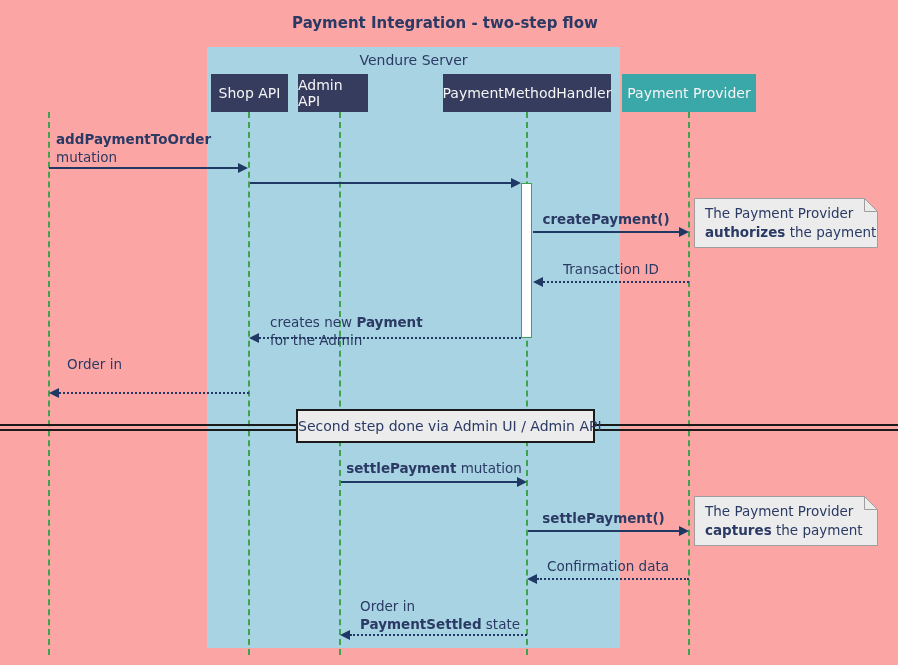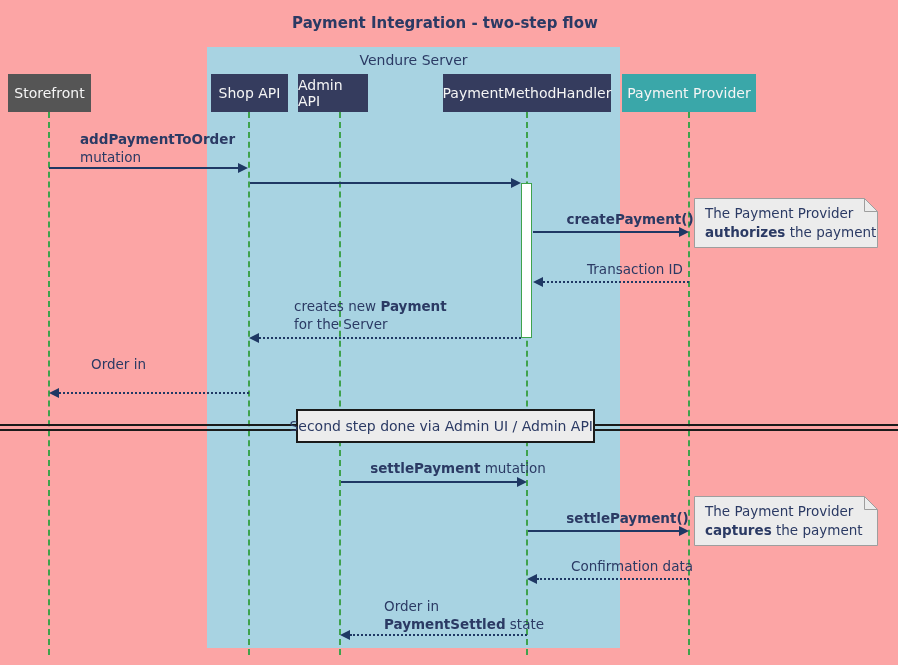--- a/index.html
+++ b/index.html
@@ -32,61 +32,58 @@
     position:absolute; left:521px; top:183px; width:9px; height:153px;
     background:#ffffff; border:1px solid var(--lifeline, #3FA24C);
   }
   .line { position:absolute; height:0; border-top:2px solid var(--arrow, #1F3864); }
   .line.dotted { border-top-style:dotted; }
   .head { position:absolute; width:0; height:0; border-top:5px solid transparent; border-bottom:5px solid transparent; }
   .head.hr { border-left:10px solid var(--arrow, #1F3864); }
   .head.hl { border-right:10px solid var(--arrow, #1F3864); }
   .msg-label {
     position:absolute; font-size:13.5px; line-height:18px;
-    color:var(--text, #2B3A64); white-space:nowrap;margin-left:24px;
+    color:var(--text, #2B3A64); white-space:nowrap;
   }
   .msg-label .b, .b { font-weight:bold; }
   .center { text-align:center; }
   .note { position:absolute; width:184px; height:50px; }
   .note svg { position:absolute; left:0; top:0; }
   .note .note-text {
     position:absolute; left:11px; top:6px; font-size:13.5px; line-height:19px;
     color:var(--text, #2B3A64); white-space:nowrap;
   }
   .divider-line {
     position:absolute; left:0; width:898px; height:2px;
     background:var(--divider-line, #1A1A1A);
   }
   .divider-box {
     position:absolute; left:296px; top:409px; width:295px; height:30px;
     background:#ECECEC; border:2px solid var(--divider-line, #1A1A1A);
-    display:flex; align-items:center; justify-content:flex-end;
+    display:flex; align-items:center; justify-content:flex-start;
     font-size:14px; color:var(--text, #33365E); white-space:nowrap;
   }
 </style>
 </head>
 <body>
 
 <div class="canvas">
 
   <div class="title">Payment Integration - two-step flow</div>
 
   <div class="container-box">
     <div class="container-label">Vendure Server</div>
   </div>
 
   <div class="lifeline" style="left:48px"></div>
   <div class="lifeline" style="left:248px"></div>
   <div class="lifeline" style="left:339px"></div>
   <div class="lifeline" style="left:526px"></div>
   <div class="lifeline" style="left:688px"></div>
 
-  <div class="participant" style="left:8px;width:83px;background:var(--storefront-fill,#555555)">
-    <span>Storefront</span>
-  </div>
   <div class="participant" style="left:211px;width:77px">
     <span>Shop API</span>
   </div>
   <div class="participant" style="left:298px;width:70px">
     <span>Admin API</span>
   </div>
   <div class="participant" style="left:622px;width:134px;background:var(--provider-fill,#3AA7A9)">
     <span>Payment Provider</span>
   </div>
   <div class="participant" style="left:443px;width:168px">
@@ -110,23 +107,23 @@
   </div>
   <div class="line" style="left:533px;top:231px;width:146px"></div>
   <div class="head hr" style="left:679px;top:227px"></div>
 
   <div class="msg-label center" style="left:533px;top:260px;width:156px">
     <span>Transaction ID</span>
   </div>
   <div class="line dotted" style="left:543px;top:281px;width:146px"></div>
   <div class="head hl" style="left:533px;top:277px"></div>
 
-  <div class="msg-label" style="left:270px;top:297px">
+  <div class="msg-label" style="left:270px;top:313px">
     <div><span>creates new </span><span class="b">Payment</span></div>
-    <div><span>for the Server</span></div>
+    <div><span>for the Admin</span></div>
   </div>
   <div class="line dotted" style="left:259px;top:337px;width:262px"></div>
   <div class="head hl" style="left:249px;top:333px"></div>
 
   <div class="msg-label" style="left:67px;top:355px">
     <div><span>Order in</span></div>
   </div>
   <div class="line dotted" style="left:59px;top:392px;width:190px"></div>
   <div class="head hl" style="left:49px;top:388px"></div>
 

